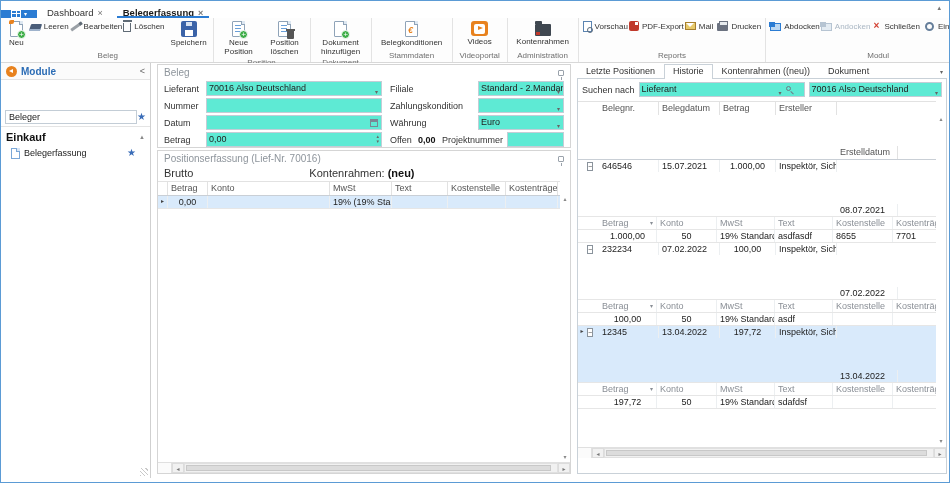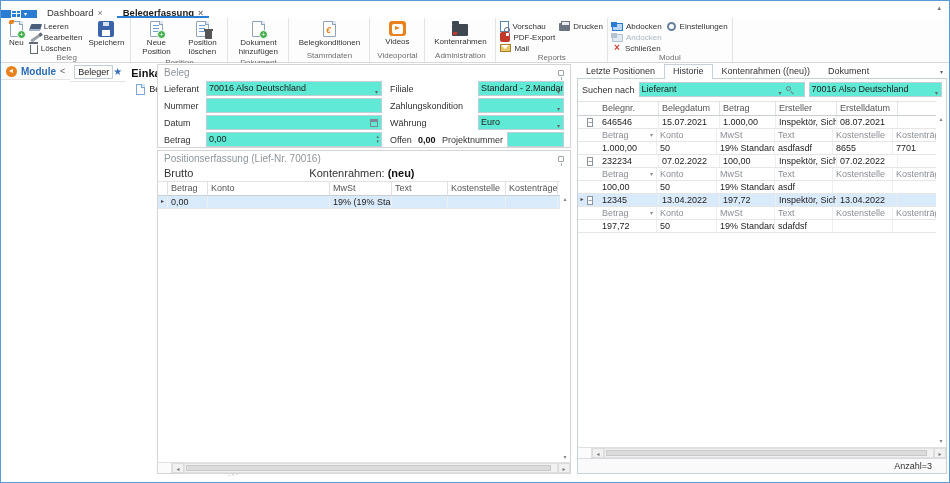--- a/index.html
+++ b/index.html
@@ -20,21 +20,21 @@
   .ribbon-collapse { position:absolute; right:8px; top:3px; font-size:7px; color:#777; cursor:pointer; }
 
   
   .ribbon { position:absolute; top:17px; left:0; right:0; height:45px; background:#fdfdfd; border-bottom:1px solid #d8d8d8; display:flex; align-items:stretch; padding-left:2px; }
   .rgroup { display:flex; flex-direction:column; border-right:1px solid #e3e3e3; padding:2px 4px 1px; }
   .rgitems { display:flex; gap:4px; flex:1; align-items:flex-start; }
   .rglabel { font-size:8px; color:#6f6f6f; text-align:center; line-height:10px; }
   .bigbtn { display:flex; flex-direction:column; align-items:center; gap:2px; padding:1px 2px; cursor:pointer; }
   .bigbtn .lbl { font-size:8px; color:#333; text-align:center; line-height:1.1; white-space:pre-line; }
   .bigw { width:42px; }
-  .smallcol { display:flex; flex-direction:column; justify-content:flex-start; gap:1px; padding-top:1px; }
+  .smallcol { display:flex; flex-direction:row; justify-content:flex-start; gap:1px; padding-top:1px; }
   .smallbtn { display:flex; align-items:center; gap:3px; height:10px; font-size:8px; color:#333; cursor:pointer; white-space:nowrap; }
   .smallbtn.disabled { color:#a9b6c3; }
 
   
   .ic { position:relative; display:inline-block; flex:none; }
   .doc { width:13px; height:16px; background:#fff; border:1px solid #8fa3b8; border-radius:1px; }
   .doc .fold { position:absolute; top:-1px; right:-1px; width:4px; height:4px; background:#dde7f1; border-left:1px solid #8fa3b8; border-bottom:1px solid #8fa3b8; }
   .doc .curl { position:absolute; top:-2px; left:-2px; width:5px; height:4px; background:#e8821e; border-radius:2px 0 2px 0; }
   .badge-plus { position:absolute; right:-4px; bottom:-3px; width:9px; height:9px; background:#3fae49; border:1px solid #fff; border-radius:50%; color:#fff; font-size:8px; line-height:7px; text-align:center; }
   .badge-plus::after { content:"+"; }
@@ -72,27 +72,27 @@
   .redx { width:10px; height:10px; color:#d23f31; font-weight:bold; font-size:10px; line-height:10px; text-align:center; }
   .redx::after { content:"×"; }
   .gear { width:9px; height:9px; border:2px solid #667f9b; border-radius:50%; margin:1px; }
   .gear::before { content:""; position:absolute; left:1.5px; top:-3px; width:2px; height:11px; background:#667f9b; z-index:-1; }
   .gear::after { content:""; position:absolute; top:1.5px; left:-3px; height:2px; width:11px; background:#667f9b; z-index:-1; }
 
   
   .main { position:absolute; top:62px; left:0; right:0; bottom:0; background:#fff; }
 
   
-  .sidebar { position:absolute; left:0; top:0; width:150px; bottom:4px; border-right:1px solid #d0d0d0; display:flex; background:#fff; }
+  .sidebar { position:absolute; left:0; top:0; width:150px; bottom:4px; border-right:1px solid #d0d0d0; display:flex; flex-direction:column; background:#fff; }
   .sb-head { height:17px; display:flex; align-items:center; gap:4px; padding:0 5px; border-bottom:1px solid #e4e4e4; background:#fbfbfb; }
   .mod-ic { width:11px; height:11px; background:#e8821e; border-radius:50%; position:relative; flex:none; }
   .mod-ic::after { content:""; position:absolute; left:2.5px; top:3px; width:0; height:0; border-right:4.5px solid #fff; border-top:2.5px solid transparent; border-bottom:2.5px solid transparent; }
   .sb-title { color:#2b6cb5; font-size:10px; font-weight:bold; flex:1; }
   .sb-collapse { color:#666; font-size:9px; cursor:pointer; }
-  .sb-search { height:19px; display:flex; align-items:center; gap:0; padding:2px 4px; border-bottom:1px solid #e4e4e4; }
+  .sb-search { height:19px; display:flex; align-items:center; gap:0; padding:2px 4px; border-bottom:1px solid #e4e4e4;margin-top:28px; }
   .sb-input { flex:1; height:14px; border:1px solid #c3cdd6; background:#fff; font-size:9px; color:#222; padding:0 3px; line-height:12px; }
   .star { color:#3a6db8; font-size:10px; line-height:10px; cursor:pointer; }
   .sb-body { flex:1; background:#fff; position:relative; }
   .sb-group { display:flex; align-items:center; padding:4px 5px 2px; }
   .sb-group .g { font-size:11px; font-weight:bold; color:#111; flex:1; }
   .sb-scrollup { color:#888; font-size:6px; cursor:pointer; }
   .sb-item { display:flex; align-items:center; gap:4px; height:16px; padding:0 14px 0 10px; cursor:pointer; }
   .sb-item .doc-s { width:9px; height:11px; background:#fff; border:1px solid #7ba7d7; position:relative; flex:none; }
   .sb-item .doc-s::before { content:""; position:absolute; top:-1px; right:-1px; width:3px; height:3px; background:#d9e6f5; border-left:1px solid #7ba7d7; border-bottom:1px solid #7ba7d7; }
   .sb-item .t { font-size:9px; color:#222; flex:1; }
@@ -121,21 +121,21 @@
   .offen-l { width:28px; flex:none; }
   .offen-v { font-weight:bold; color:#111; }
   .pn-label { margin-left:auto; margin-right:4px; }
   .pn-field { width:57px; flex:none; }
 
   
   .gridhead { display:flex; border-bottom:1px solid #c9cfd6; border-top:1px solid #e2e2e2; background:#fff; }
   .hc { font-size:9px; color:#555; padding:1px 3px; border-right:1px solid #e2e2e2; overflow:hidden; white-space:nowrap; height:13px; line-height:11px; cursor:pointer; }
   .grow { display:flex; border-bottom:1px solid #e6e6e6; background:#fff; cursor:pointer; }
   .cell { font-size:9px; color:#222; padding:1px 3px; border-right:1px solid #eceff1; overflow:hidden; white-space:nowrap; height:12px; line-height:10px; }
-  .num { text-align:left; }
+  .num { text-align:center; }
   .sel { background:#d9eafb; }
   .ind { width:10px; flex:none; color:#444; font-size:6px; line-height:11px; text-align:center; padding:0; }
 
   
   .m-betrag { width:40px; flex:none; }
   .m-konto { width:122px; flex:none; }
   .m-mwst { width:62px; flex:none; }
   .m-text { width:56px; flex:none; }
   .m-kst { width:58px; flex:none; }
   .m-ktr { width:52px; flex:none; }
@@ -165,21 +165,21 @@
   .mag { position:absolute; right:13px; top:3px; width:5px; height:5px; border:1.3px solid #6e7a86; border-radius:50%; }
   .mag::after { content:""; position:absolute; left:4px; top:4px; width:4px; height:1.3px; background:#6e7a86; transform:rotate(45deg); transform-origin:0 0; }
 
   .r-ind { width:8px; flex:none; color:#444; font-size:6px; line-height:11px; text-align:center; padding:0; border-right:none; }
   .r-exp { width:13px; flex:none; padding:1px 1px; border-right:none; }
   .expbox { width:8px; height:8px; border:1px solid #8a939c; background:#fff; font-size:7px; line-height:6px; text-align:center; color:#444; cursor:pointer; }
   .r-belegnr { width:60px; flex:none; }
   .r-datum { width:61px; flex:none; }
   .r-betrag { width:56px; flex:none; }
   .r-erst { width:61px; flex:none; }
-  .r-edat { width:61px; flex:none; }
+  .r-edat { width:61px; flex:none;margin-top:44px; }
   .r-fill { flex:1; border-right:none; }
   .d-indent { width:21px; flex:none; border-right:none; }
   .d-betrag { width:58px; flex:none; }
   .d-konto { width:60px; flex:none; }
   .d-mwst { width:58px; flex:none; }
   .d-text { width:58px; flex:none; }
   .d-kst { width:60px; flex:none; }
   .d-ktr { flex:1; border-right:none; }
   .dhead .cell { color:#8a8f96; }
   .dhead .cell .fc { float:right; font-size:6px; color:#8a8f96; cursor:pointer; }
@@ -626,20 +626,17 @@
         </div>
 
         <div class="hscroll" style="bottom:15px;">
           <span class="hs-box"></span>
           <span class="hs-btn">◂</span>
           <span class="hs-track">
               <span class="hs-thumb"></span>
             </span>
           <span class="hs-btn">▸</span>
         </div>
-        <div class="statusbar">
-          <span>Anzahl=3</span>
-        </div>
       </div>
     </div>
 
   </div>
 </div>
 
 </body></html>

